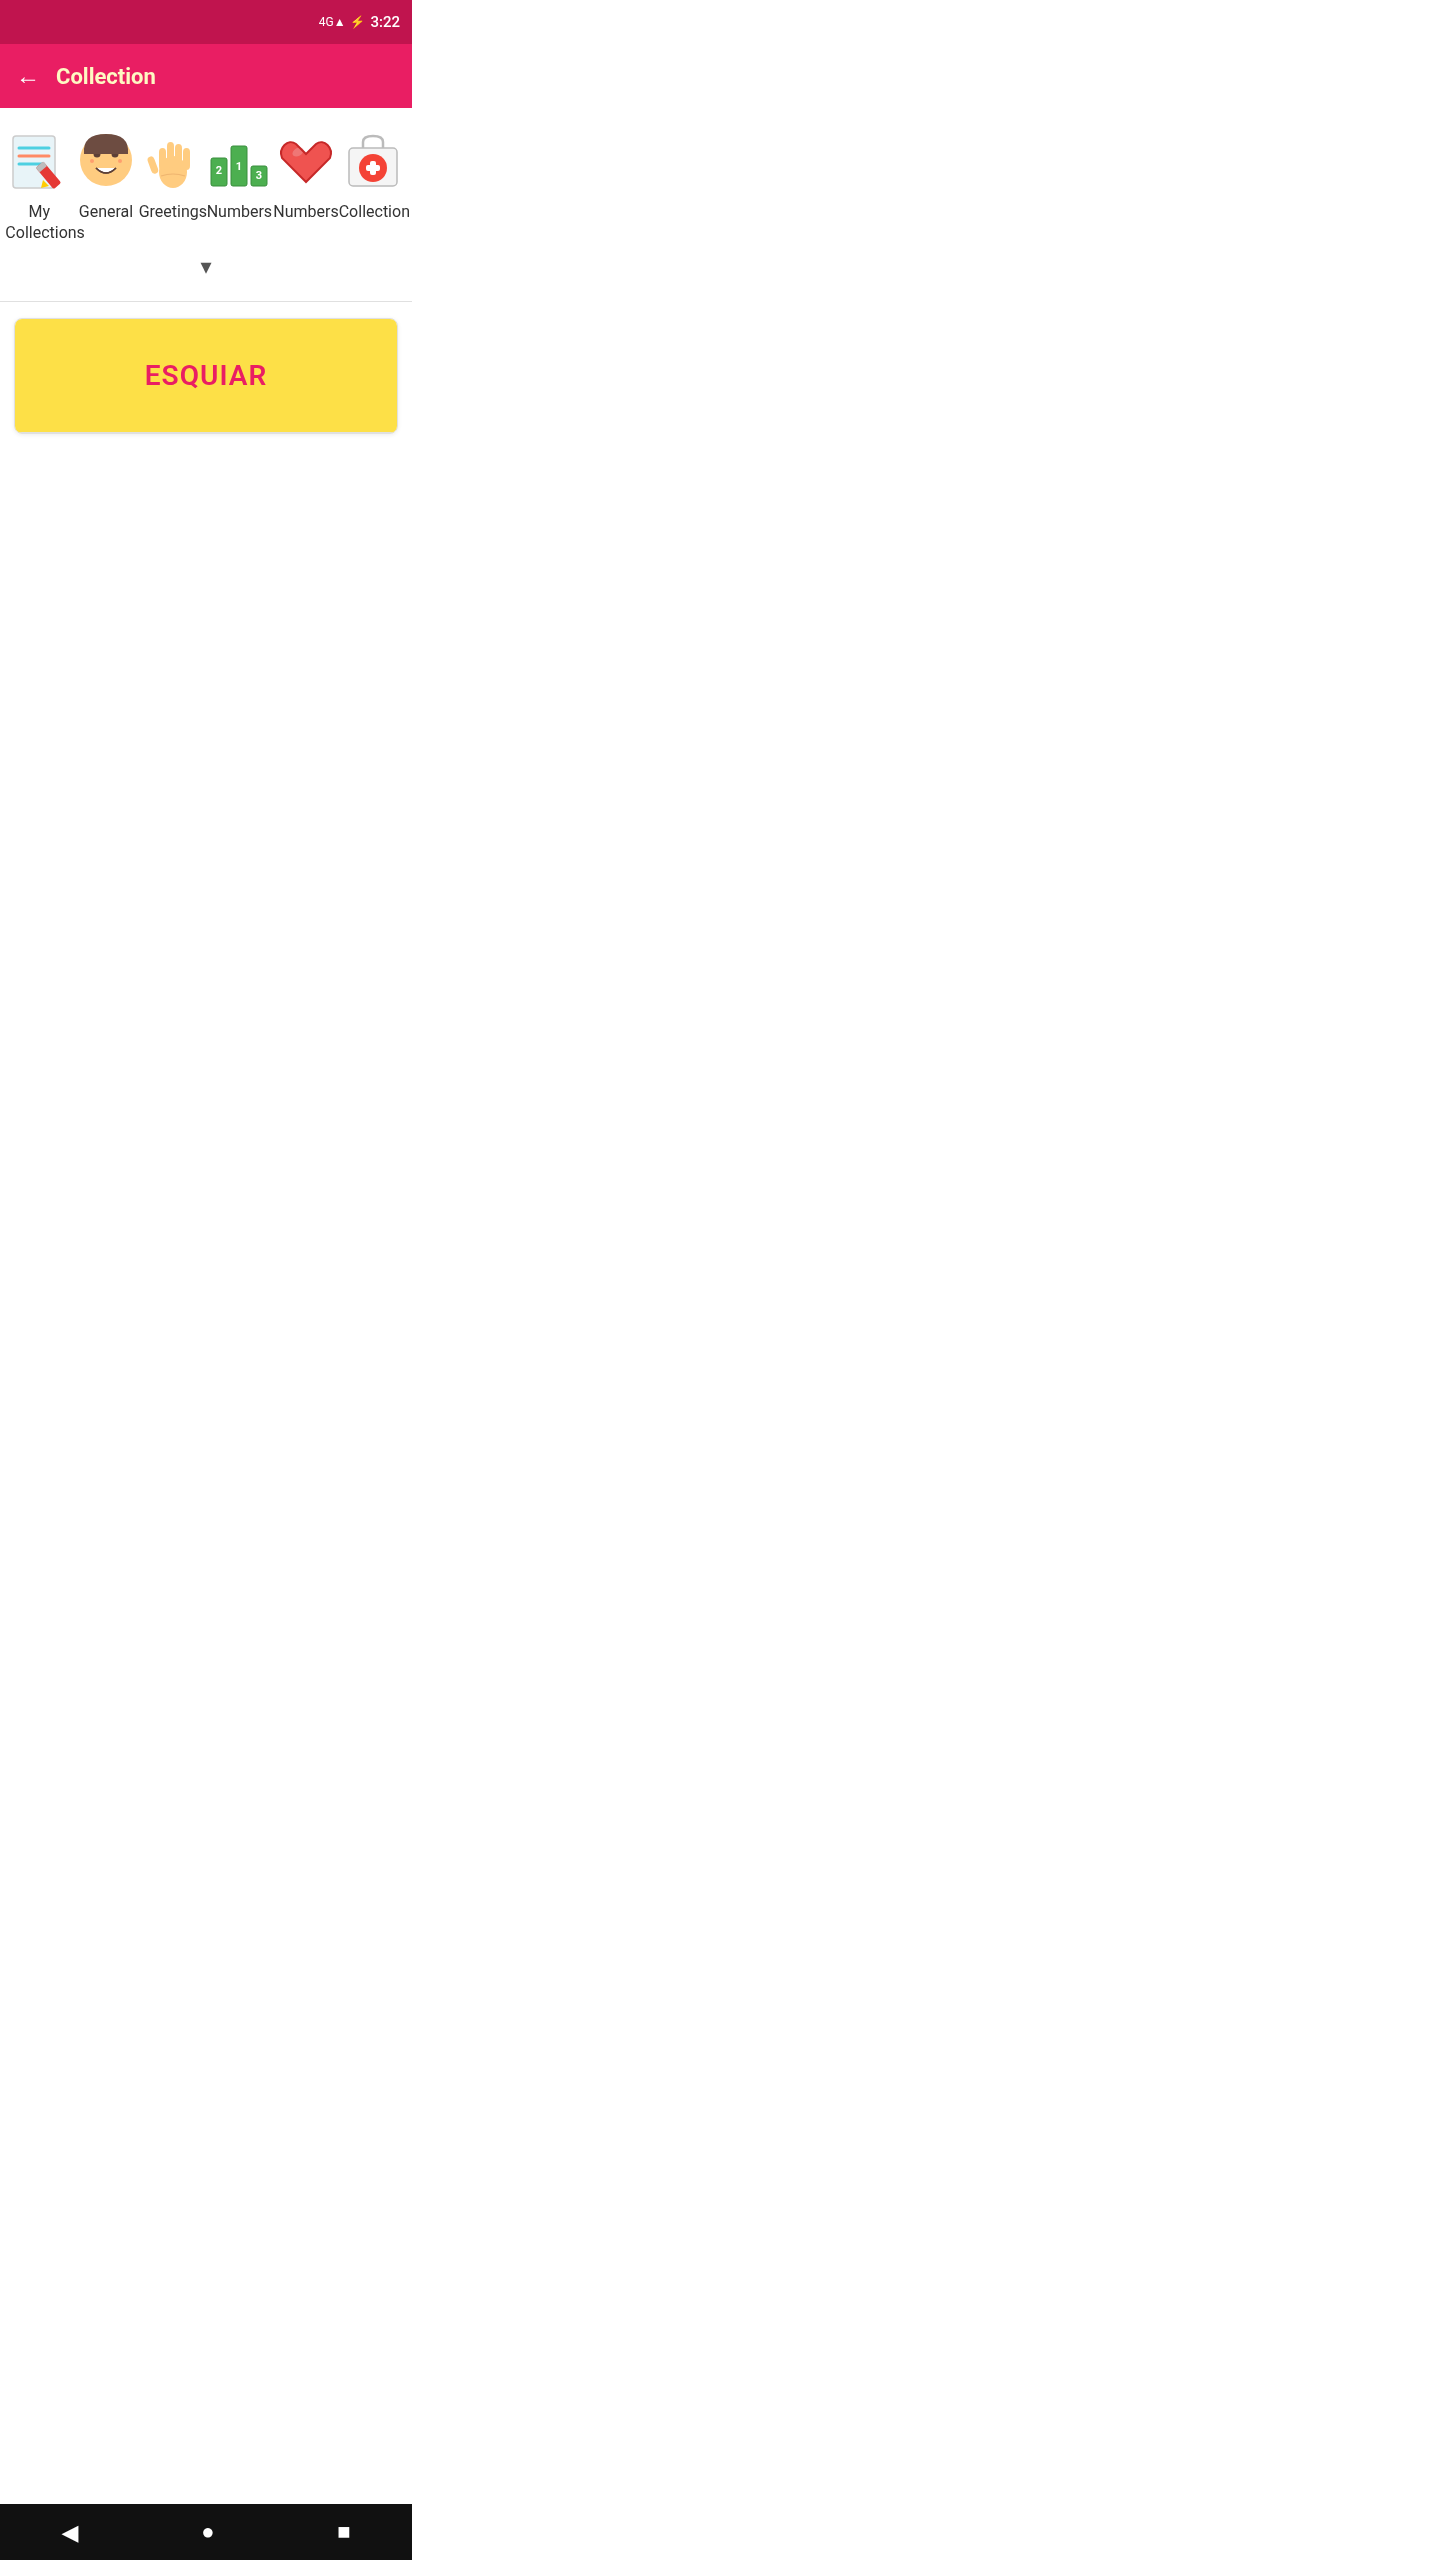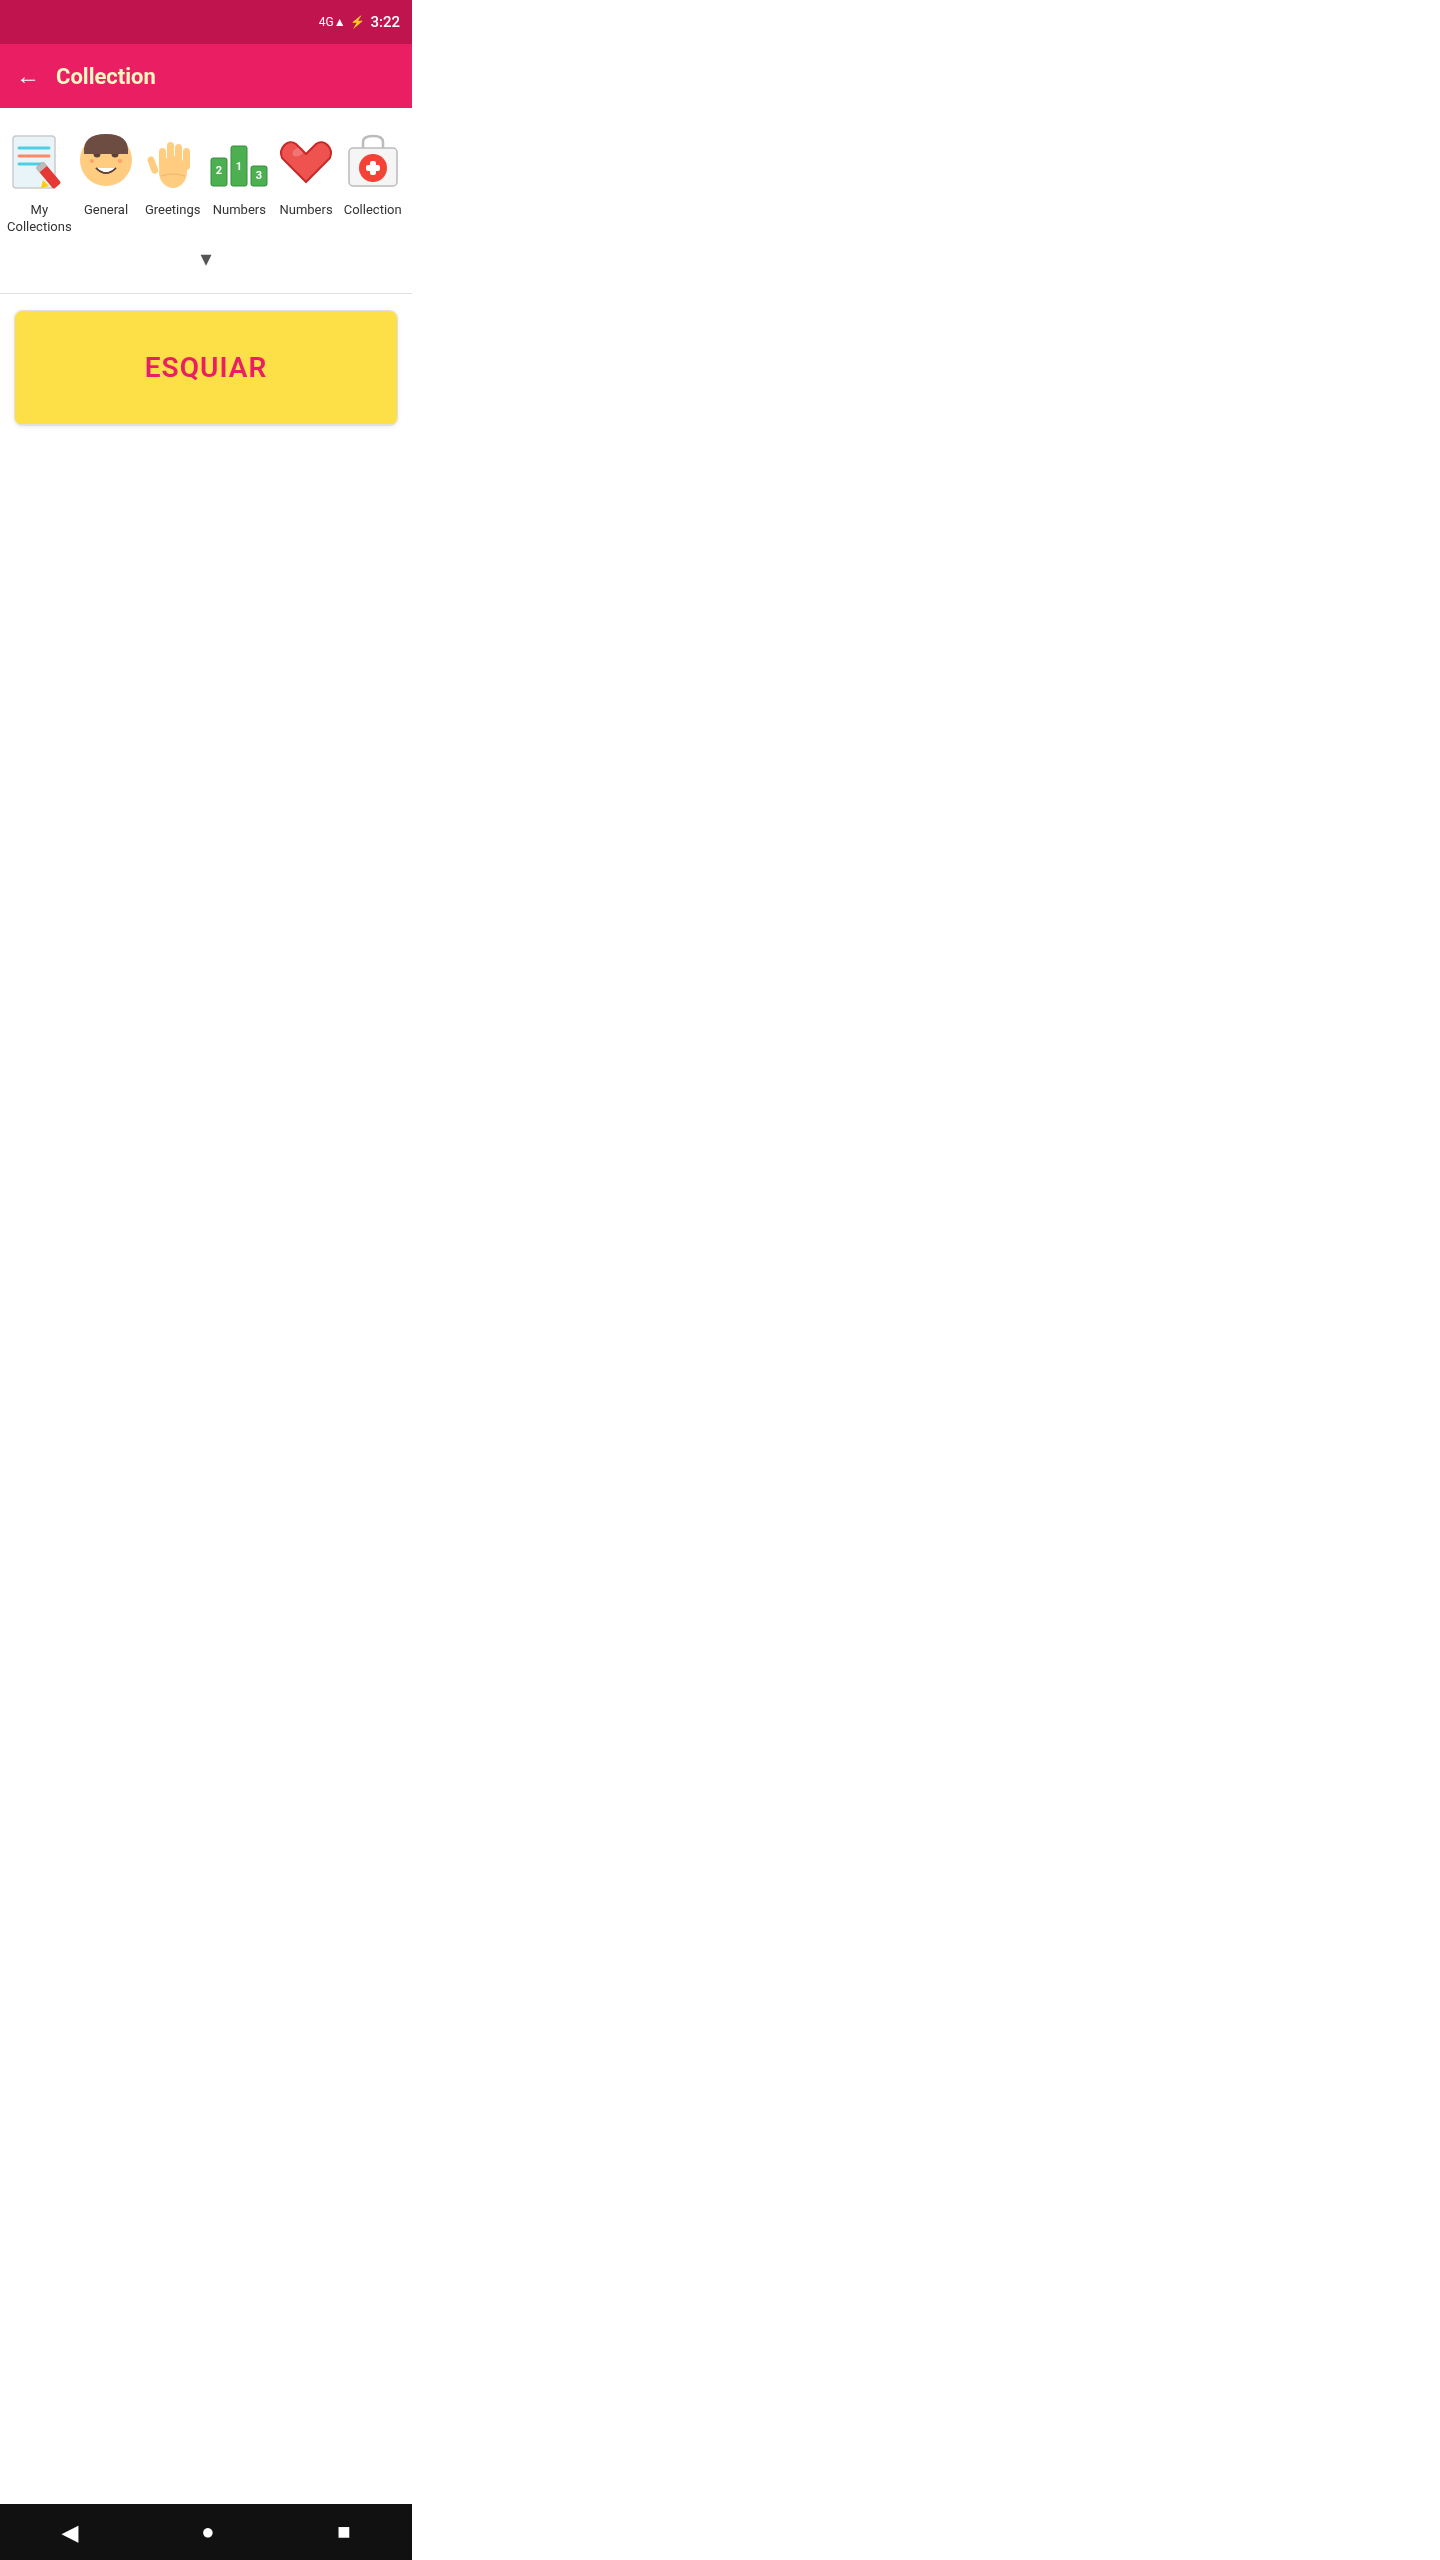--- a/index.html
+++ b/index.html
@@ -93,21 +93,21 @@
 
     .category-icon-wrap {
       width: 72px;
       height: 72px;
       display: flex;
       align-items: center;
       justify-content: center;
     }
 
     .category-label {
-      font-size: 13px;
+      font-size: 16px;
       color: #333;
       text-align: center;
       line-height: 1.3;
       max-width: 68px;
     }
 
     
     .chevron-row {
       display: flex;
       justify-content: center;

